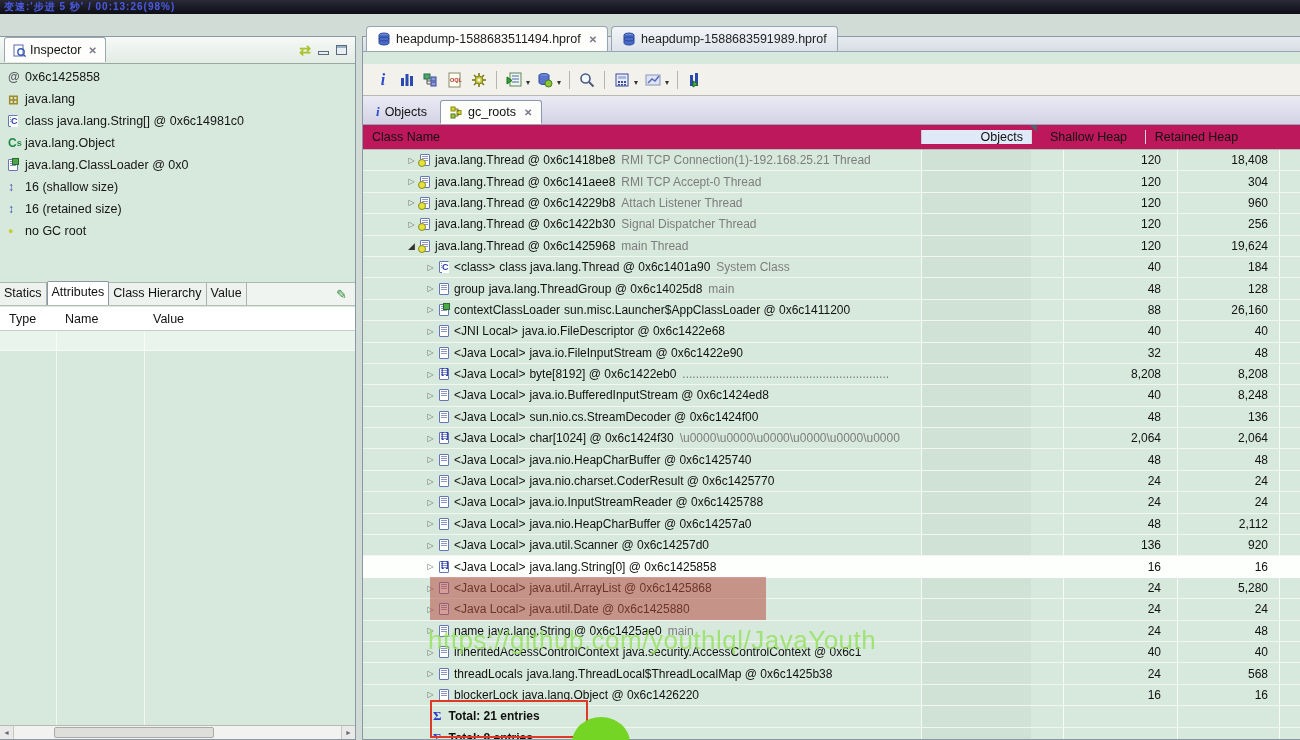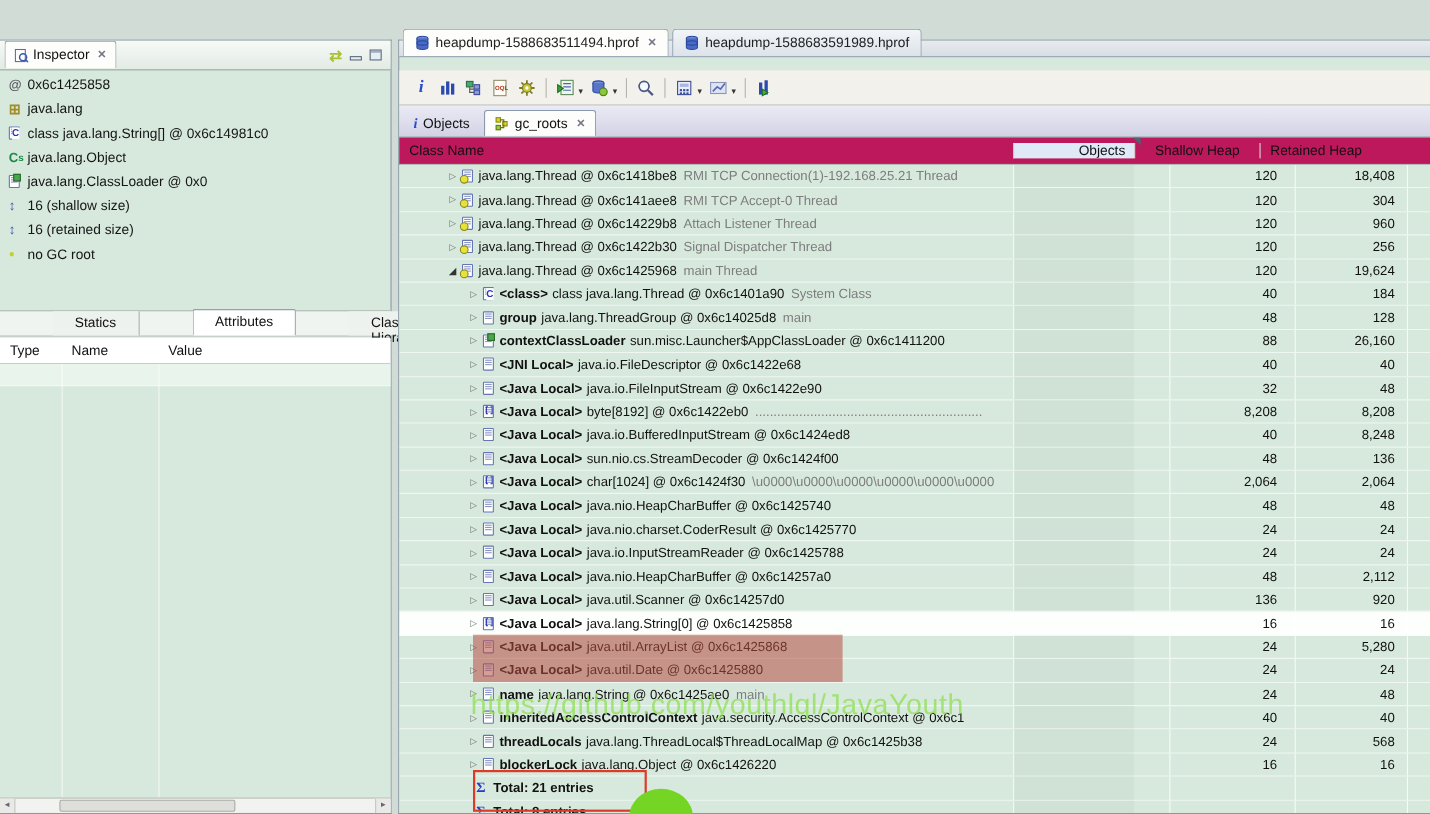--- a/index.html
+++ b/index.html
@@ -40,21 +40,21 @@
   .pageicon { position:relative; width:10px; height:12px; background:#fff; border:1px solid #66 Seventy; border:1px solid #6676b4; border-radius:1px; display:inline-block; }
   .pageicon::before { content:""; position:absolute; left:1px; top:1px; width:6px; height:1px; background:#8a96c8; box-shadow:0 2px 0 #8a96c8, 0 4px 0 #8a96c8; }
   .pi-array::after { content:"[]"; position:absolute; left:0px; top:-1px; color:#2a3ab0; font:bold 8px/10px "DejaVu Sans Mono", monospace; background:transparent; }
   .pi-class::after { content:"C"; position:absolute; left:2px; top:0px; color:#2a3ab0; font:bold 9px/11px "Liberation Sans",sans-serif; background:#fff; }
   .pi-loader::after { content:""; position:absolute; right:-2px; top:-2px; width:5px; height:5px; background:#4aa84a; border:1px solid #2a6a2a; }
   .pi-thread::after { content:""; position:absolute; left:-3px; bottom:-2px; width:6px; height:6px; border-radius:50%; background:#e6e23c; border:1px solid #8a8a20; }
 
   
   #insp-tabs2 { position:absolute; left:0; top:245px; width:100%; height:24px; background:#f0f4f0;
     border-top:1px solid #aab8b0; border-bottom:1px solid #b4beb6; display:flex; align-items:flex-end; }
-  .attr-tab { height:22px; padding:3px 20px 0; font-size:12.5px; border-right:1px solid #aab4ac; background:#eef2ee; color:#111;margin-left:48px; }
+  .attr-tab { height:22px; padding:3px 4px 0; font-size:12.5px; border-right:1px solid #aab4ac; background:#eef2ee; color:#111; }
   .attr-tab.active { background:#ffffff; border:1px solid #8a98a6; border-bottom:none; height:24px; border-radius:2px 2px 0 0; }
   .pencil { margin-left:auto; margin-right:8px; color:#2f8a3c; font-size:13px; padding-bottom:3px; }
   #insp-cols { position:absolute; left:0; top:270px; width:100%; height:24px; background:#ffffff; border-bottom:1px solid #c6cec8; display:flex; align-items:center; font-size:12.5px; }
   .insp-col { padding-left:9px; }
   .insp-col:nth-child(1){ width:56px; } .insp-col:nth-child(2){ width:88px; } .insp-col:nth-child(3){ flex:1; }
   #insp-table { position:absolute; left:0; top:294px; width:100%; bottom:14px; background:#d7e9dd; }
   #insp-table .sel-stripe { height:20px; background:#e9f4ed; border-bottom:1px solid #f2f9f4; }
   #insp-table .vline { position:absolute; top:0; bottom:0; width:1px; background:rgba(255,255,255,.65); }
   #insp-hscroll { position:absolute; left:0; bottom:0; width:100%; height:14px; background:#f2f2f0; border-top:1px solid #b8b8b4; display:flex; align-items:center; }
   .scr-btn { width:14px; height:13px; font-size:7px; color:#667; display:flex; align-items:center; justify-content:center; background:#e9e9e7; border-right:1px solid #c6c6c2; }
@@ -100,39 +100,42 @@
   .c-class { width:558px; display:flex; align-items:center; overflow:hidden; white-space:nowrap; }
   .c-obj { width:110px; background:#cfe2d5; border-left:1px solid rgba(255,255,255,.8); }
   .tree-row.sel .c-obj { background:transparent; }
   .c-sh, .c-rt { display:flex; align-items:center; justify-content:flex-end; border-left:1px solid rgba(255,255,255,.8); }
   .c-sh { width:114px; padding-right:16px;margin-left:32px; }
   .c-rt { width:102px; padding-right:11px; }
   .c-x { flex:1; border-left:1px solid rgba(255,255,255,.8); }
   .arrow { width:13px; text-align:center; font-size:8px; color:#6e6e6e; flex:none; }
   .arrow.exp { color:#333; font-size:9px; }
   .ticon { flex:none; margin:0 5px 0 2px; }
-  .b { font-weight:bold; }
+  .b { font-weight:normal; }
   .g { color:#7d7d7d; margin-left:6px; }
   .t { margin-left:4px; }
   .sigma { color:#2a3ac8; font-weight:bold; font-size:13px; margin-right:7px; font-family:"Liberation Serif",serif; }
   .total-label { font-weight:bold; }
 
   
   #watermark { position:absolute; left:428px; top:625px; font-size:26px; color:rgba(146,224,88,.78); white-space:nowrap; letter-spacing:.5px; z-index:30; }
   #hl-red { position:absolute; left:430px; top:577px; width:336px; height:43px; background:rgba(183,77,66,.55); z-index:20; }
   #rect-red { position:absolute; left:430px; top:700px; width:158px; height:38px; border:2px solid #dd3a28; z-index:25; }
   #blob { position:absolute; left:572px; top:717px; width:58px; height:52px; background:#74d524; border-radius:50%; z-index:26; }
 
   svg { display:block; }
 </style>
 </head>
 <body>
 
 <div id="page">
 
+  <div id="titlebar">
+    <span>变速:'步进 5 秒' / 00:13:26(98%)</span>
+  </div>
 
 
   <div id="inspector">
     <div id="insp-tabstrip">
       <div class="insp-tab">
         <span>
           <svg width="13" height="13" viewBox="0 0 13 13">
               <rect x="1" y="1" width="9" height="11" fill="#fff" stroke="#5a6ab0"></rect>
               <circle cx="8" cy="8" r="3.2" fill="none" stroke="#3a5ab0" stroke-width="1.4"></circle>
               <line x1="10.4" y1="10.4" x2="12.6" y2="12.6" stroke="#3a5ab0" stroke-width="1.4"></line>

